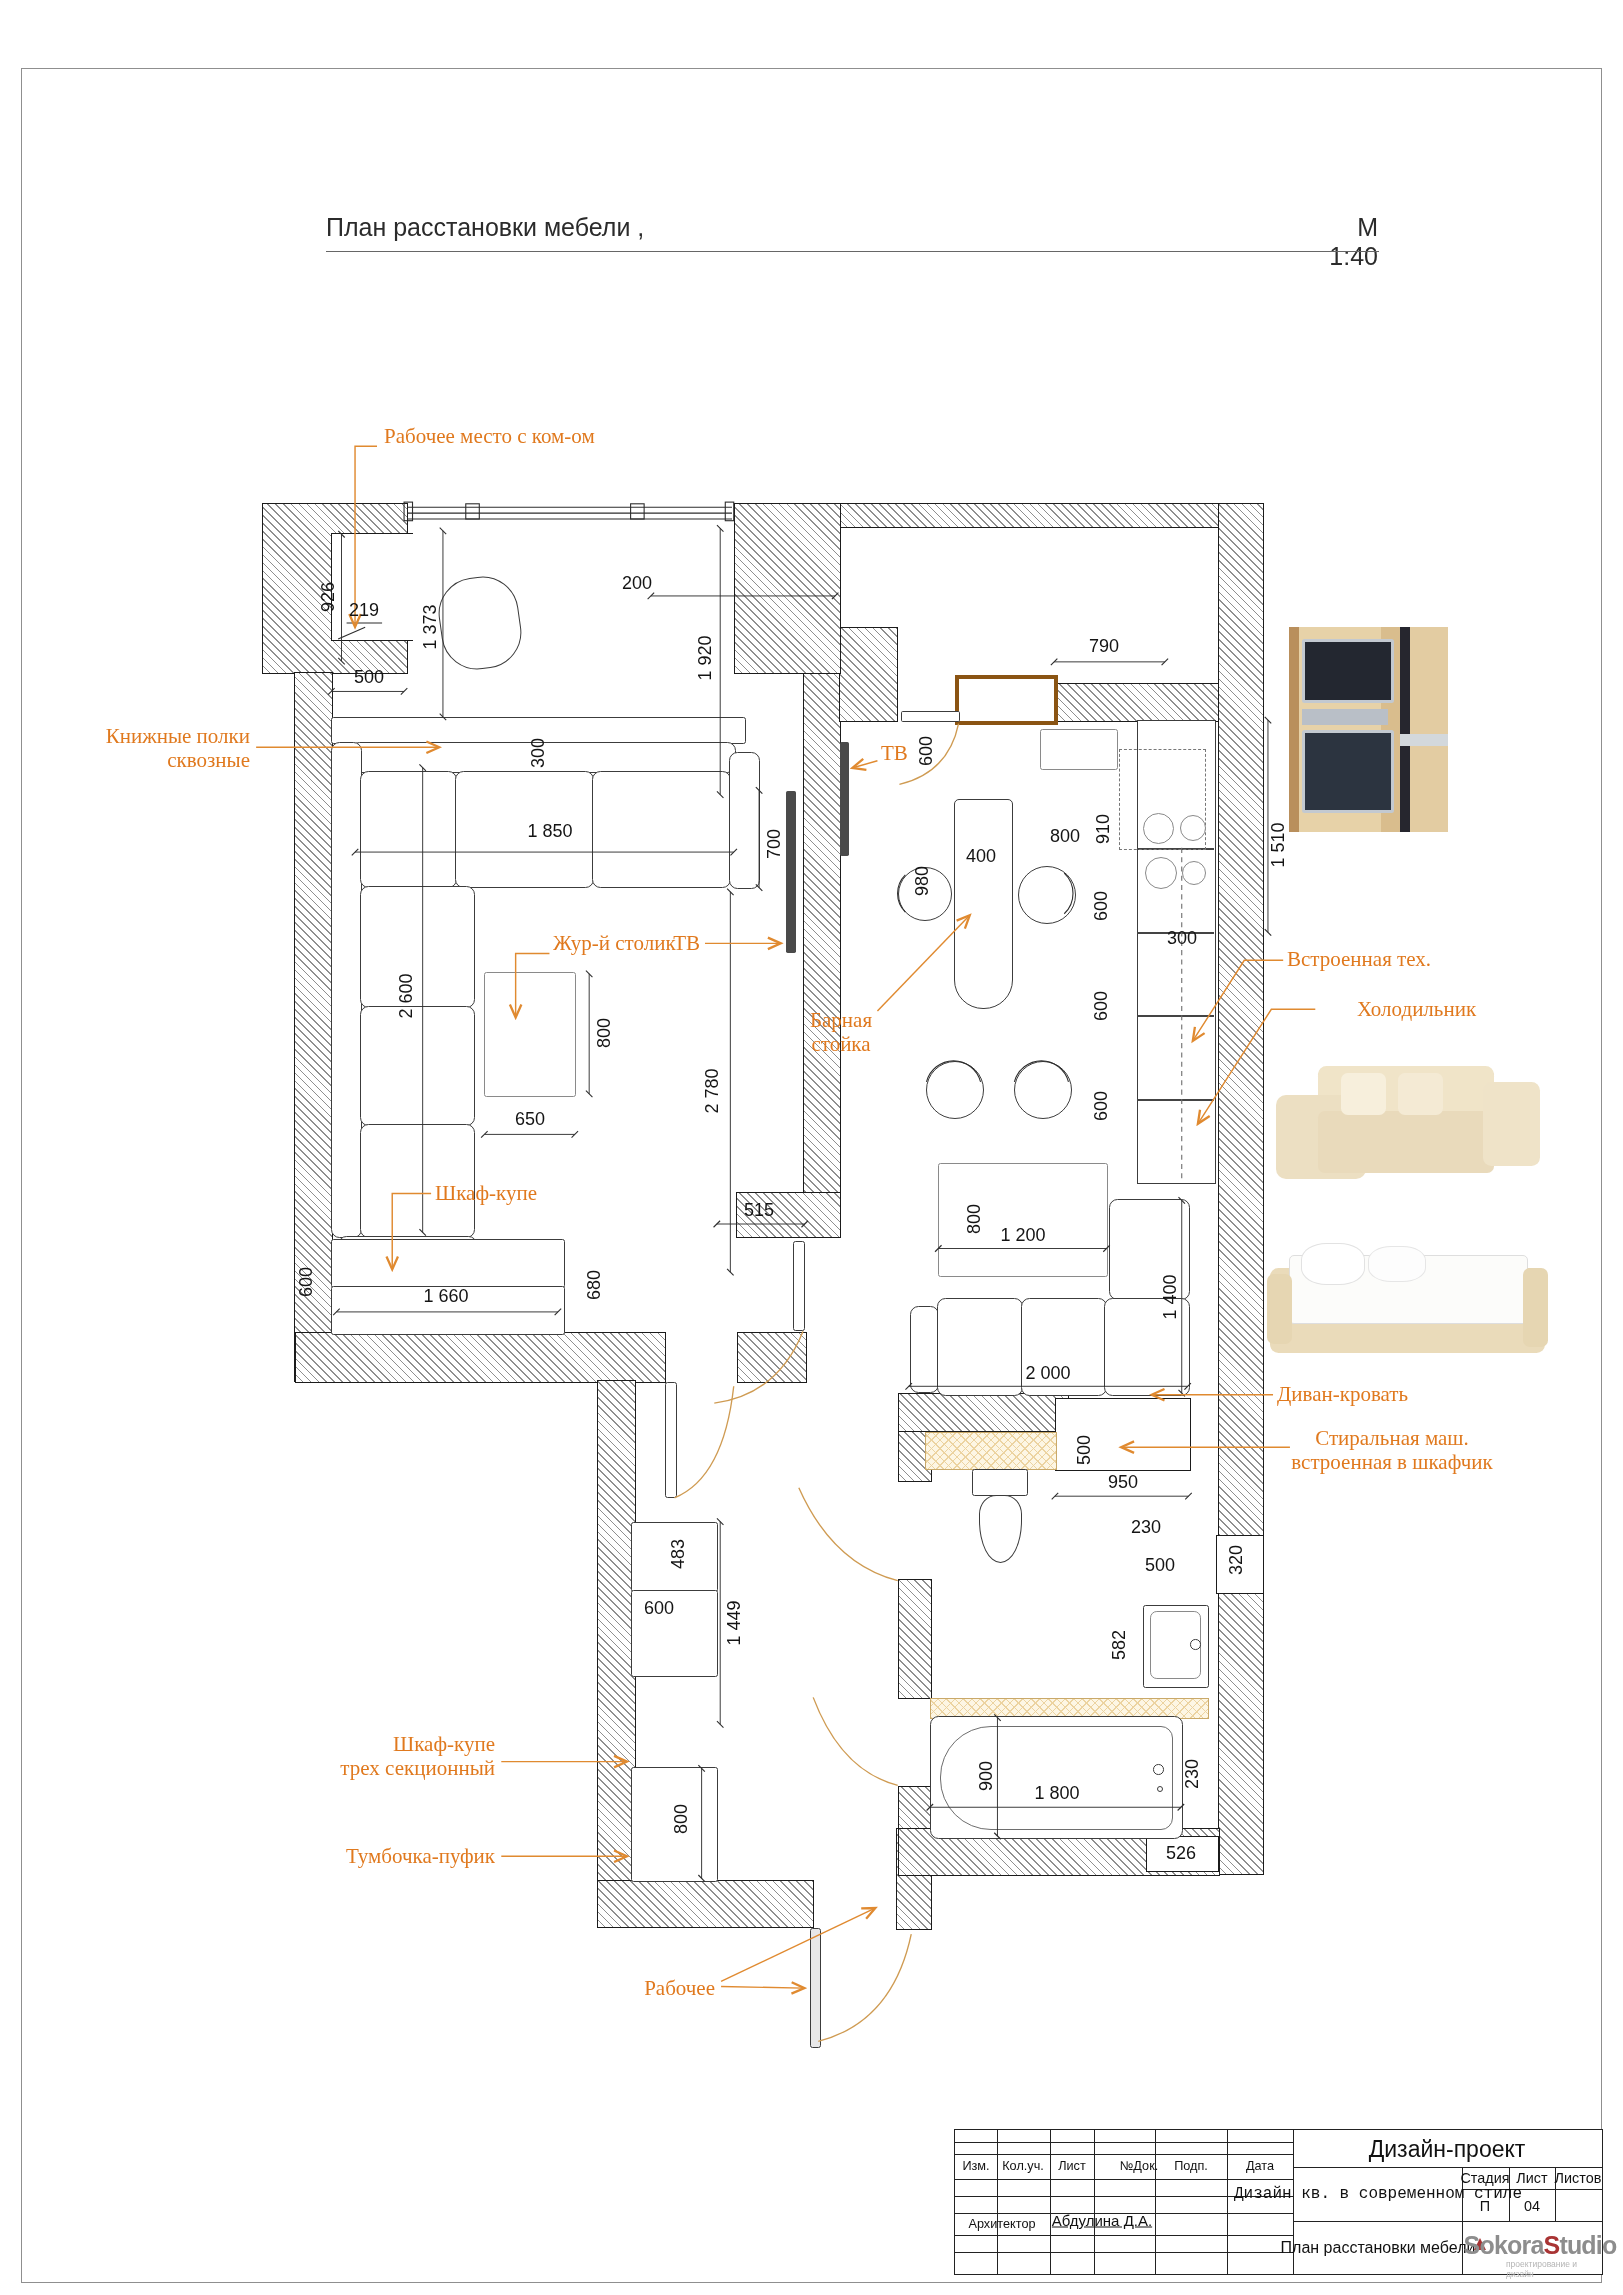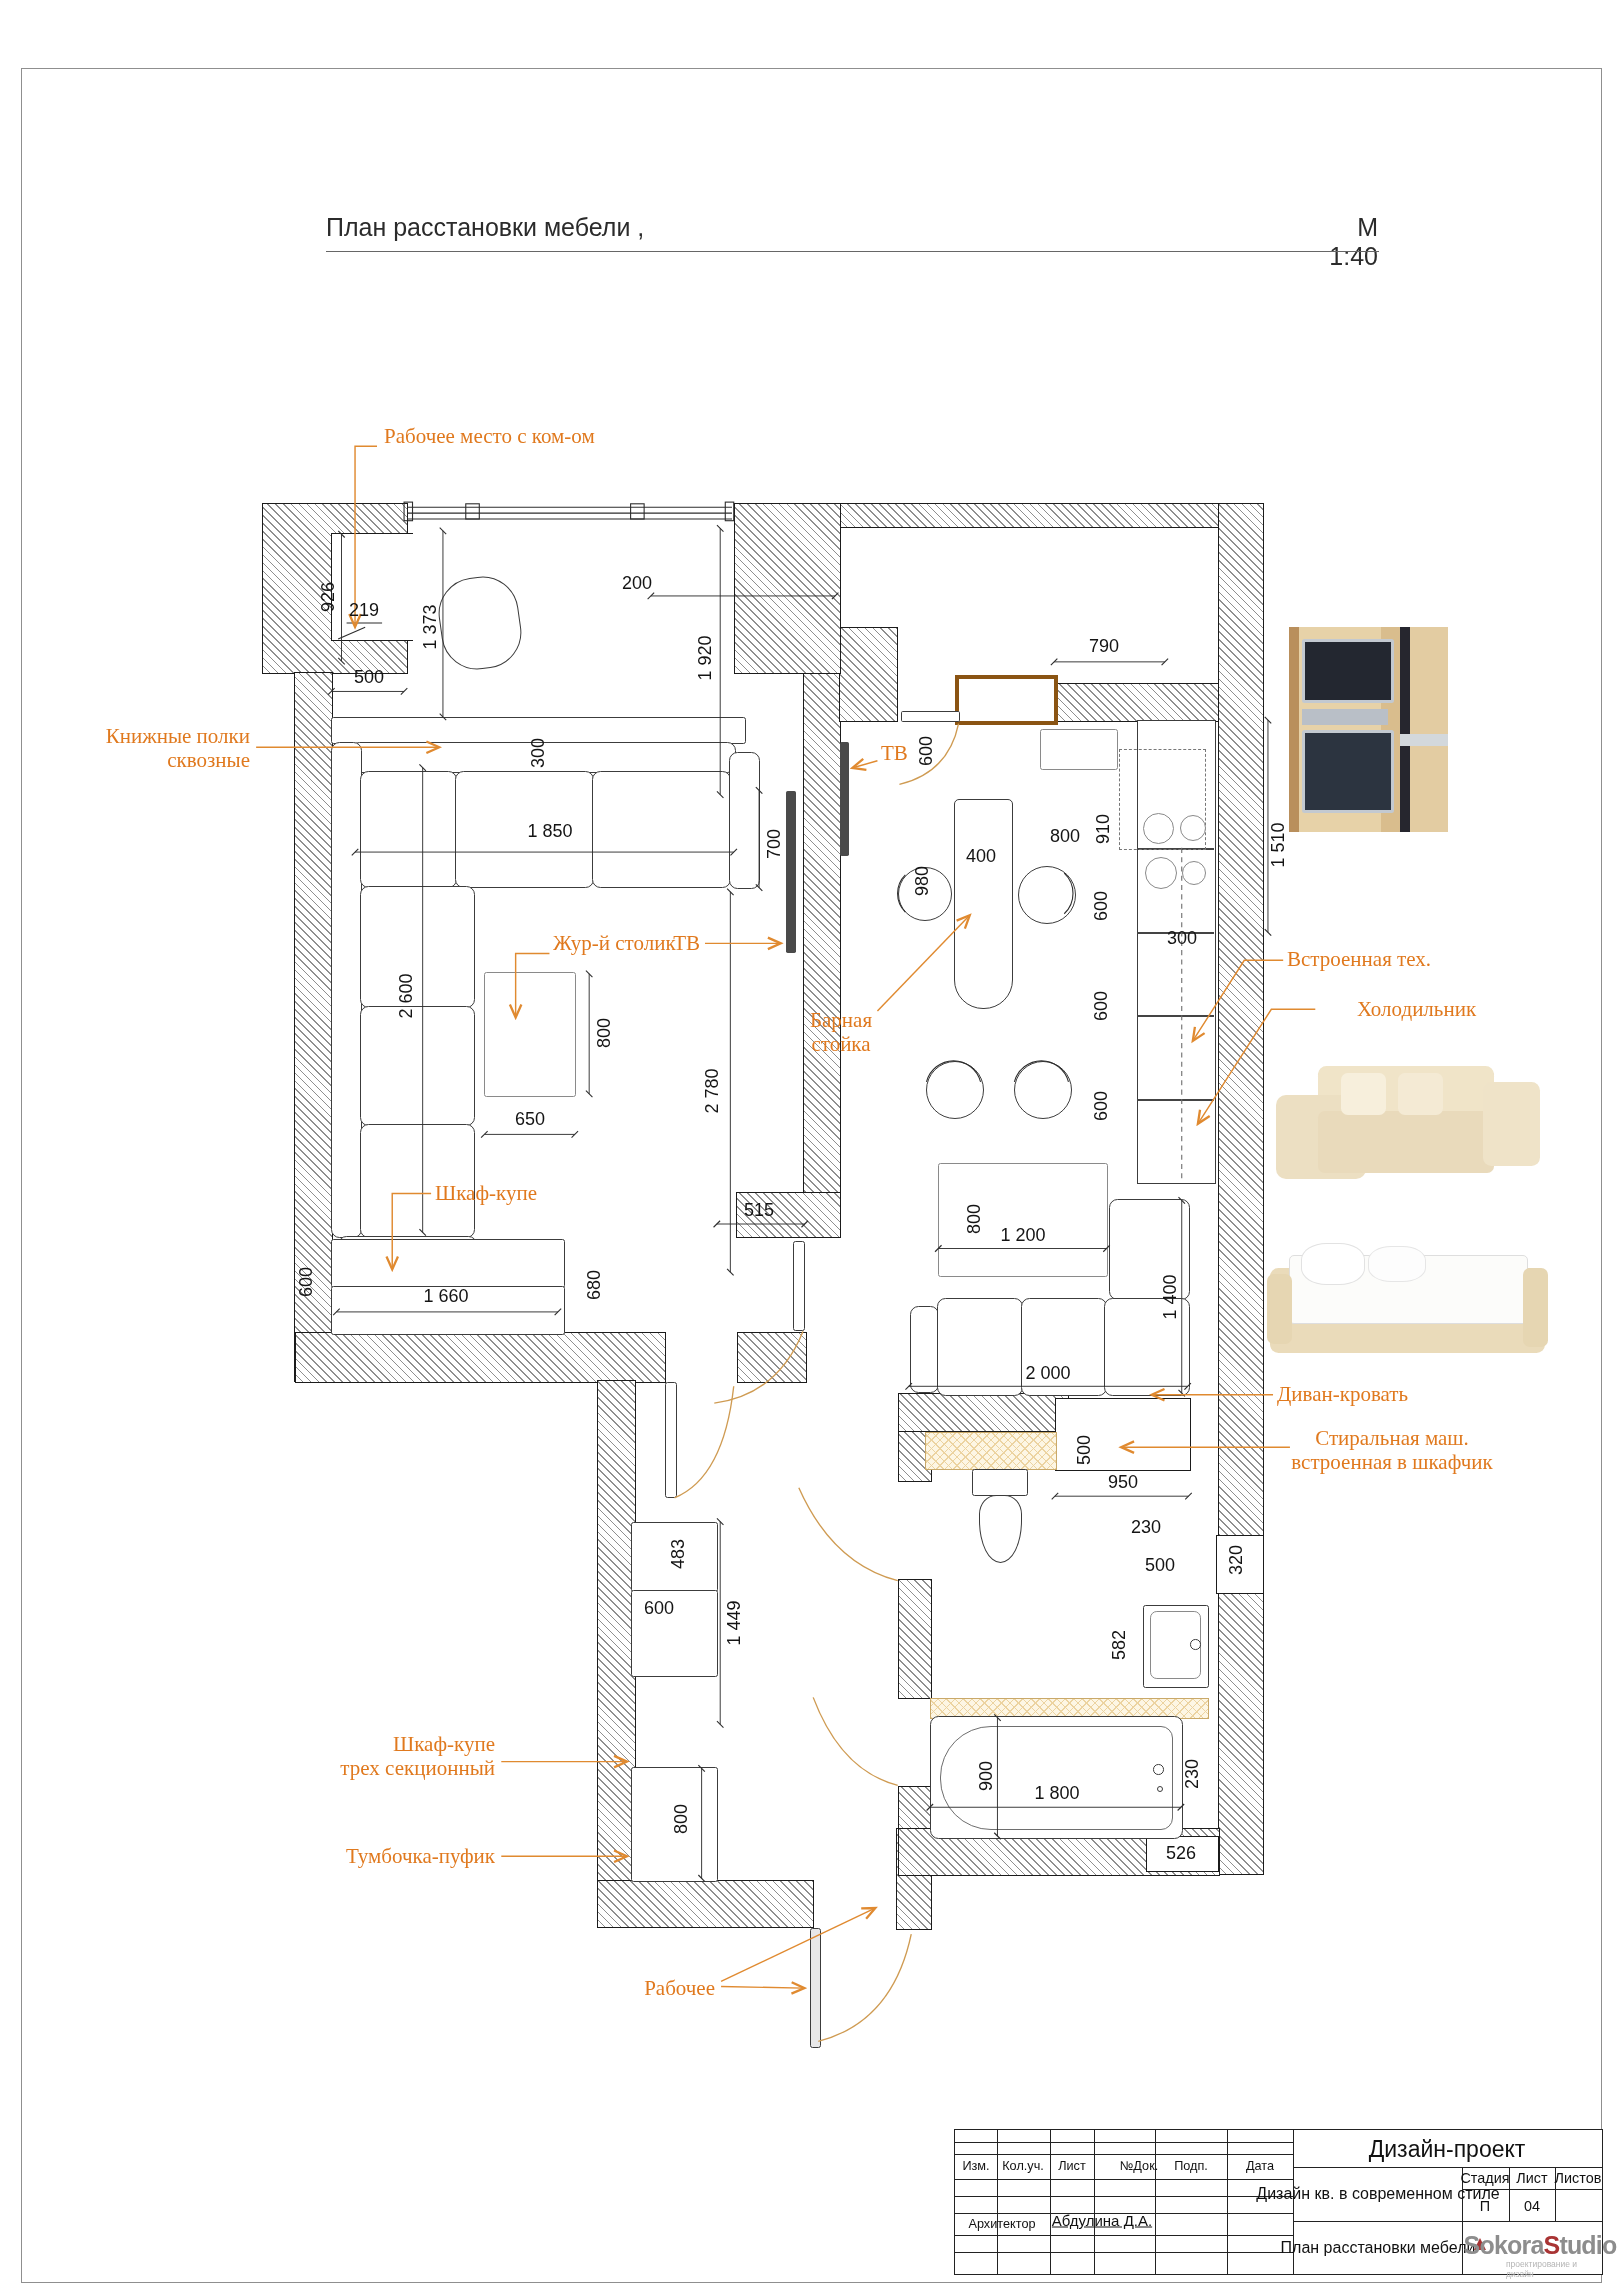--- a/index.html
+++ b/index.html
@@ -349,21 +349,21 @@
   <span class="tbt" style="left:21px;top:36px;font-size:12.7px;">Изм.</span>
   <span class="tbt" style="left:68px;top:36px;font-size:12.7px;">Кол.уч.</span>
   <span class="tbt" style="left:117px;top:36px;font-size:12.7px;">Лист</span>
   <span class="tbt" style="left:169px;top:36px;font-size:12.7px;padding-left:30px;">№Док.</span>
   <span class="tbt" style="left:236px;top:36px;font-size:12.7px;">Подп.</span>
   <span class="tbt" style="left:305px;top:36px;font-size:12.7px;">Дата</span>
   <span class="tbt" style="left:47px;top:94px;font-size:12.7px;">Архитектор</span>
   <span class="tbt" style="left:147px;top:90px;font-size:15px;text-decoration:underline;">Абдулина Д.А.</span>
 
   <span class="tbt tbig" style="left:492px;top:18.6px;">Дизайн-проект</span>
-  <span class="tbt tmid" style="left:423px;top:64px;">Дизайн кв. в современном стиле</span>
+  <span class="tbt tmid" style="left:423px;top:64px;font-family:Liberation Mono, monospace;">Дизайн кв. в современном стиле</span>
   <span class="tbt" style="left:530px;top:48px;">Стадия</span>
   <span class="tbt" style="left:577px;top:48px;">Лист</span>
   <span class="tbt" style="left:623px;top:48px;">Листов</span>
   <span class="tbt" style="left:530px;top:76px;">П</span>
   <span class="tbt" style="left:577px;top:76px;">04</span>
   <span class="tbt" style="left:623px;top:76px;"></span>
   <span class="tbt tmid" style="left:423px;top:118px;">План расстановки мебели</span>
 
   <div class="tri" style="left:519px;top:108px;"></div>
   <span class="tbt" style="left:585px;top:115px;">

